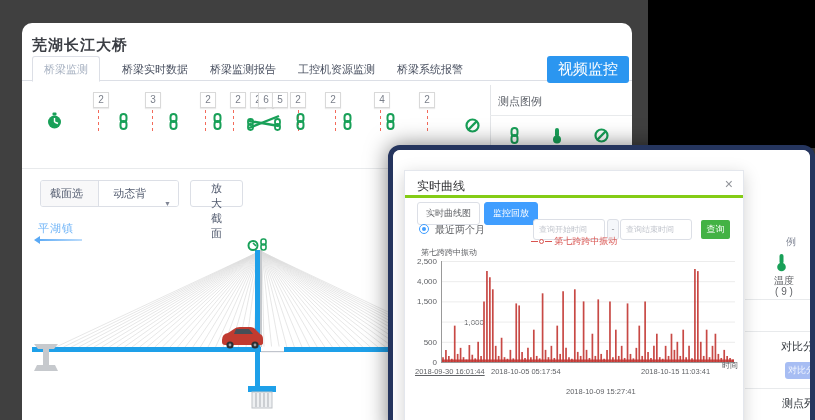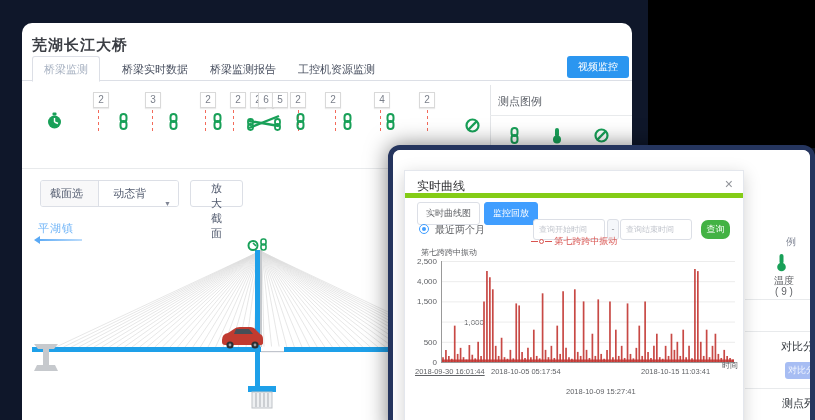--- a/index.html
+++ b/index.html
@@ -1,30 +1,30 @@
 <!DOCTYPE html>
 <html><head>
 <meta charset="utf-8">
 <style>
   * { margin:0; padding:0; box-sizing:border-box; }
   html,body { width:815px; height:420px; overflow:hidden; }
   body { font-family:"Liberation Sans","DejaVu Sans",sans-serif; background:#1d2b4e; }
-  .root { position:relative; width:815px; height:420px; overflow:hidden; background:#0f172a; }
+  .root { position:relative; width:815px; height:420px; overflow:hidden; background:#404040; }
   .black-panel { position:absolute; left:648px; top:0; width:167px; height:148px; background:#000; }
 
   
   .main-window { position:absolute; left:22px; top:23px; width:610px; height:397px;
     background:#fff; border-radius:10px 10px 0 0; }
   .page-title { position:absolute; left:10px; top:13px; font-size:15px; font-weight:bold; color:#3c3f45; letter-spacing:1px; }
   .main-tabs { position:absolute; left:10px; top:34px; height:24px; display:flex; align-items:flex-end; gap:22px; z-index:2; }
   .mtab { font-size:11px; color:#495060; line-height:24px; cursor:pointer; white-space:nowrap; }
   .mtab.active { border:1px solid #dcdfe6; border-bottom:1px solid #fff; border-radius:3px 3px 0 0;
     padding:0 11px; background:#fff; color:#a8b2c2; margin-bottom:-1px; }
   .tabs-border { position:absolute; left:0; right:0; top:57px; height:1px; background:#dcdfe6; }
-  .video-btn { position:absolute; right:3px; top:33px; background:#2b96f0; color:#fff; font-size:10px;
+  .video-btn { position:absolute; right:3px; top:33px; background:#2b96f0; color:#fff; font-size:15px;
     padding:4px 11px; border-radius:3px; border:none; cursor:pointer; }
 
   .sensor-row { position:absolute; left:0; top:62px; width:610px; height:60px; }
   .badge { position:absolute; top:7px; width:16px; height:16px; background:#fff; border:1px solid #d9d9d9;
     box-shadow:0 1px 1px rgba(0,0,0,.08); font-size:10px; color:#7a7f8a; text-align:center; line-height:14px; }
   .dash { position:absolute; top:25px; width:1px; height:21px;
     background:repeating-linear-gradient(#f36a5a 0 3px, transparent 3px 6px); }
   .s-icon { position:absolute; }
 
   .v-divider { position:absolute; left:468px; top:62px; width:1px; height:62px; background:#e3e5e8; }
@@ -54,37 +54,37 @@
   .modal-inner { position:relative; width:417px; height:280px; background:#fff; overflow:hidden; border-radius:8px 8px 0 0; }
 
   .strip-text { position:absolute; font-size:10px; color:#808695; white-space:nowrap; }
   .strip-hr { position:absolute; left:352px; right:0; height:1px; background:#e8eaec; }
   .strip-title { position:absolute; font-size:11px; color:#32373d; white-space:nowrap; }
   .compare-btn { position:absolute; left:392px; top:212px; width:42px; height:17px; background:#a7bdf3;
     color:#f2f6ff; font-size:9px; border:none; border-radius:3px; cursor:pointer; }
 
   .dialog { position:absolute; left:11px; top:20px; width:340px; height:262px; background:#fff;
     border:1px solid #e4e7ed; box-shadow:0 4px 16px rgba(0,0,0,.18); }
-  .dlg-header { position:relative; height:27px; border-bottom:5px solid #84cc16;padding-left:36px; }
+  .dlg-header { position:relative; height:27px; border-bottom:3px solid #84cc16;padding-left:36px; }
   .dlg-title { position:absolute; left:12px; top:7px; font-size:12px; color:#303133; }
   .dlg-close { position:absolute; right:10px; top:5px; font-size:14px; color:#909399; cursor:pointer; line-height:16px; }
   .dlg-tabs { position:absolute; left:12px; top:31px; display:flex; gap:4px; }
   .dtab { font-size:9px; padding:4px 8px; border-radius:3px; border:1px solid #dcdfe6; color:#606266; background:#fff; cursor:pointer; white-space:nowrap; }
   .dtab.active { background:#409eff; border-color:#409eff; color:#fff; }
 
   .radio-dot { position:absolute; left:14px; top:53px; width:10px; height:10px; border:1px solid #409eff; border-radius:50%; cursor:pointer; }
   .radio-dot:before { content:""; position:absolute; left:2px; top:2px; width:4px; height:4px; border-radius:50%; background:#409eff; }
   .radio-label { position:absolute; left:30px; top:52px; font-size:10px; color:#606266; }
   .t-input { position:absolute; top:48px; width:72px; height:21px; border:1px solid #dcdfe6; border-radius:3px;
     font-size:8px; color:#606266; padding:0 5px; font-family:"Liberation Sans","DejaVu Sans",sans-serif; }
   .t-input::placeholder { color:#c0c4cc; }
   .range-sep { position:absolute; left:202px; top:48px; width:12px; height:21px; border:1px solid #dcdfe6; border-radius:3px;
     background:#f5f7fa; color:#909399; font-size:9px; text-align:center; line-height:19px; }
   .query-btn { position:absolute; left:296px; top:49px; width:29px; height:19px; background:#43b244; color:#fff;
-    font-size:9px; border:none; border-radius:7px; cursor:pointer; }
+    font-size:9px; border:none; border-radius:2px; cursor:pointer; }
 
   .chart-legend { position:absolute; left:0; right:0; top:64px; text-align:center; font-size:9px; color:#d9534f; }
   .lg-line { display:inline-block; width:7px; height:1px; background:#d9534f; vertical-align:middle; }
   .lg-circle { display:inline-block; width:5px; height:5px; border:1px solid #d9534f; border-radius:50%; vertical-align:middle; margin:0 1px; }
   .axis-name { position:absolute; left:16px; top:76px; font-size:8px; color:#606266; }
   .ytick { position:absolute; left:0; width:32px; text-align:right; font-size:8px; color:#606266; }
   .xtick { position:absolute; top:196px; width:64px; text-align:center; font-size:7.5px; color:#606266; white-space:nowrap; }
   .xaxis-name { position:absolute; left:317px; top:189px; font-size:8px; color:#606266; }
   .plot { position:absolute; left:36px; top:90px; }
 </style>
@@ -94,20 +94,21 @@
 <div class="root">
   <div class="black-panel"></div>
 
   <div class="main-window">
     <div class="page-title">芜湖长江大桥</div>
     <div class="main-tabs">
         <div class="mtab active">桥梁监测</div>
         <div class="mtab">桥梁实时数据</div>
         <div class="mtab">桥梁监测报告</div>
         <div class="mtab">工控机资源监测</div>
+        <div class="mtab">桥梁系统报警</div>
       </div>
     <div class="tabs-border"></div>
     <button class="video-btn">视频监控</button>
 
     <div class="sensor-row">
         <div class="badge" style="left: 71px;">2</div>
         <div class="badge" style="left: 123px;">3</div>
         <div class="badge" style="left: 178px;">2</div>
         <div class="badge" style="left: 208px;">2</div>
         <div class="badge" style="left: 228px;">2</div>

